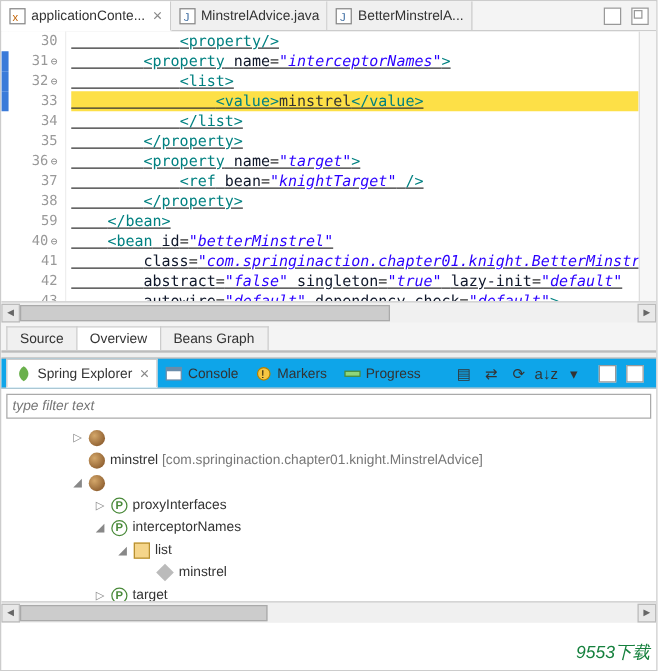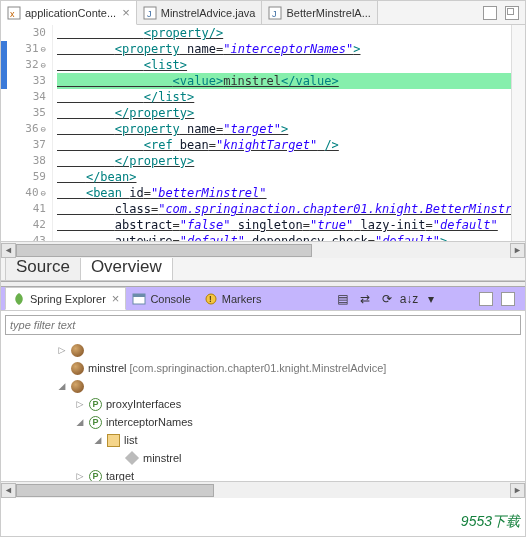--- a/index.html
+++ b/index.html
@@ -19,39 +19,39 @@
   
   .code-area { display: flex; height: 216px; font-family: Consolas, monospace; font-size: 12px; overflow: hidden; }
   .gutter { width: 46px; background: #fff; border-right: 1px solid #eee; text-align: right; padding-right: 6px; color: #999; font-size: 11px; position: relative; }
   .gutter-line { height: 16px; line-height: 16px; }
   .fold { color: #888; font-size: 9px; display: inline-block; margin-left: 2px; }
   .marker-bar { width: 6px; background: #fff; }
   .marker { height: 16px; }
   .marker.blue { background: #3a7ad9; }
   .lines { flex: 1; padding-left: 4px; overflow: hidden; white-space: pre; text-decoration: underline; }
   .line { height: 16px; line-height: 16px; }
-  .line.hl { background: #86efac; }
+  .line.hl { background: #fde047; }
   .t-tag { color: #008080; }
   .t-attr { color: #0f172a; }
   .t-str { color: #2a00ff; font-style: italic; }
   .right-ruler { width: 14px; background: #f7f7f7; border-left: 1px solid #ddd; }
   
   .hscroll { height: 17px; background: #f0f0f0; border-top: 1px solid #ccc; display: flex; align-items: center; }
   .hscroll .track { flex: 1; height: 15px; background: #f0f0f0; position: relative; margin: 0 15px; }
   .hscroll .thumb { position: absolute; height: 13px; top: 1px; background: #ccc; border: 1px solid #aaa; }
   .hscroll .arrow-box { width: 15px; height: 15px; background: #e8e8e8; border: 1px solid #bbb; display: flex; align-items: center; justify-content: center; font-size: 9px; color: #666; position: absolute; }
   
   .sub-tabs { display: flex; height: 22px; background: #f4f4f4; padding-left: 4px; align-items: flex-end; }
-  .sub-tab { padding: 3px 10px; font-size: 17px; border: 1px solid #ccc; border-bottom: none; background: #f0f0f0; margin-right: -1px; cursor: pointer; }
+  .sub-tab { padding: 3px 10px; font-size: 11px; border: 1px solid #ccc; border-bottom: none; background: #f0f0f0; margin-right: -1px; cursor: pointer; }
   .sub-tab.active { background: #fff; }
   
   .gap { height: 6px; background: #efefef; border-top: 1px solid #aaa; border-bottom: 1px solid #aaa; }
   
   .bottom-panel { }
-  .view-tabs { display: flex; height: 24px; background: #c4b5fd; border-bottom: 1px solid #ccc; align-items: center; padding: 0 4px; gap: 28px; }
+  .view-tabs { display: flex; height: 24px; background: #0ea5e9; border-bottom: 1px solid #ccc; align-items: center; padding: 0 4px; }
   .view-tab { display: flex; align-items: center; padding: 0 6px; height: 100%; gap: 4px; cursor: pointer; border-right: 1px solid transparent; }
   .view-tab.active { background: #fff; border: 1px solid #ccc; border-bottom: 1px solid #fff; margin-bottom: -1px; }
   .toolbar-right { display: flex; gap: 6px; padding: 0 6px; align-items: center; }
   .tb-icon { width: 16px; height: 16px; display: inline-flex; align-items: center; justify-content: center; font-size: 12px; cursor: pointer; }
   
   .filter-row { padding: 4px; }
   .filter-input { width: 100%; height: 20px; border: 1px solid #aaa; padding: 0 4px; font-size: 11px; color: #888; font-style: italic; }
   
   .tree { padding: 2px 0 2px 8px; height: 142px; overflow: hidden; }
   .tree-row { display: flex; align-items: center; height: 18px; gap: 4px; white-space: nowrap; }
@@ -153,20 +153,21 @@
     <div class="arrow-box" style="left:0">◄</div>
     <div class="track">
         <div class="thumb" style="left:0;width:60%"></div>
       </div>
     <div class="arrow-box" style="right:0">►</div>
   </div>
 
   <div class="sub-tabs" id="sub-tabs">
       <div class="sub-tab">Source</div>
       <div class="sub-tab active">Overview</div>
+      <div class="sub-tab">Beans Graph</div>
     </div>
 </div>
 
 <div class="gap"></div>
 
 <div class="bottom-panel">
   <div class="view-tabs">
     <div id="view-tabs-host" style="display:flex;height:100%">
         <div class="view-tab active">
           <span class="tab-icon">
@@ -187,20 +188,28 @@
           <span>Console</span>
         </div>
         <div class="view-tab">
           <span class="tab-icon">
             <svg width="14" height="14">
               <circle cx="7" cy="7" r="5" fill="#f5c542" stroke="#b08000"></circle>
               <text x="5" y="10" font-size="9">!</text>
             </svg>
           </span>
           <span>Markers</span>
+        </div>
+        <div class="view-tab">
+          <span class="tab-icon">
+            <svg width="14" height="14">
+              <rect x="1" y="5" width="12" height="4" fill="#8fd67a" stroke="#4a8a3a"></rect>
+            </svg>
+          </span>
+          <span>Progress</span>
         </div>
       </div>
     <div class="spacer"></div>
     <div class="toolbar-right" id="toolbar-right">
         <span class="tb-icon">▤</span>
         <span class="tb-icon">⇄</span>
         <span class="tb-icon">⟳</span>
         <span class="tb-icon">a↓z</span>
         <span class="tb-icon">▾</span>
       </div>

